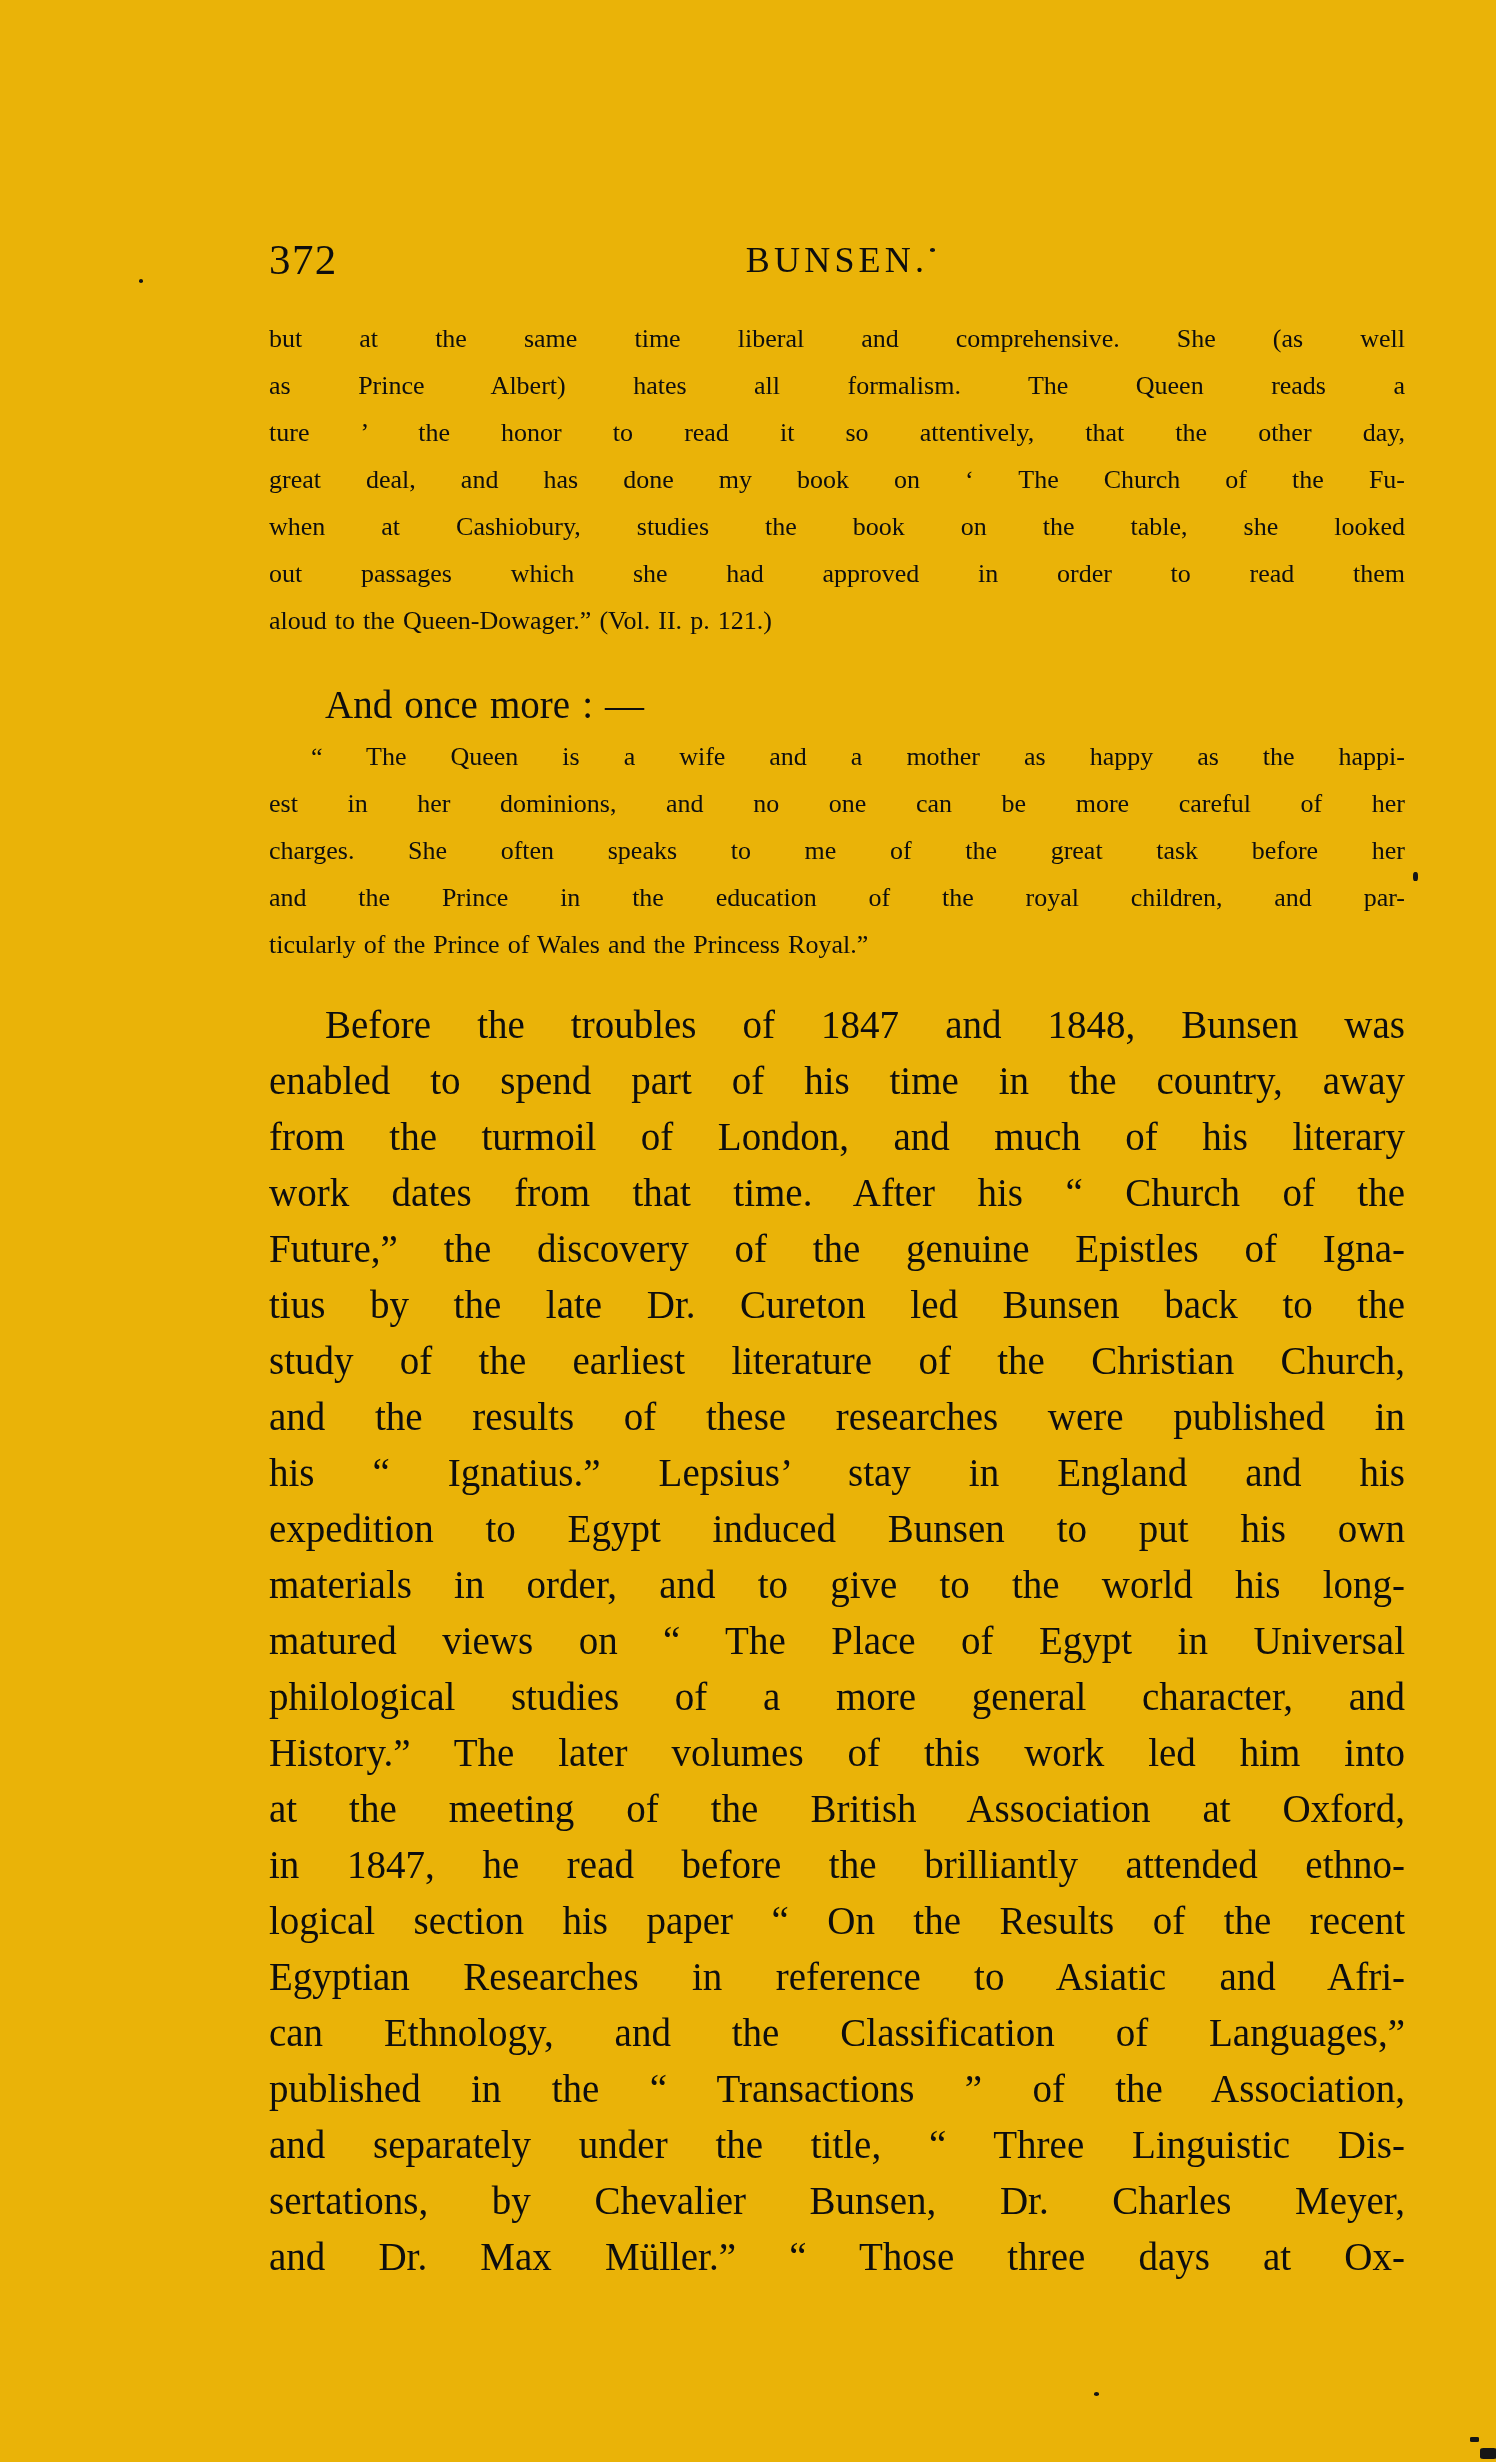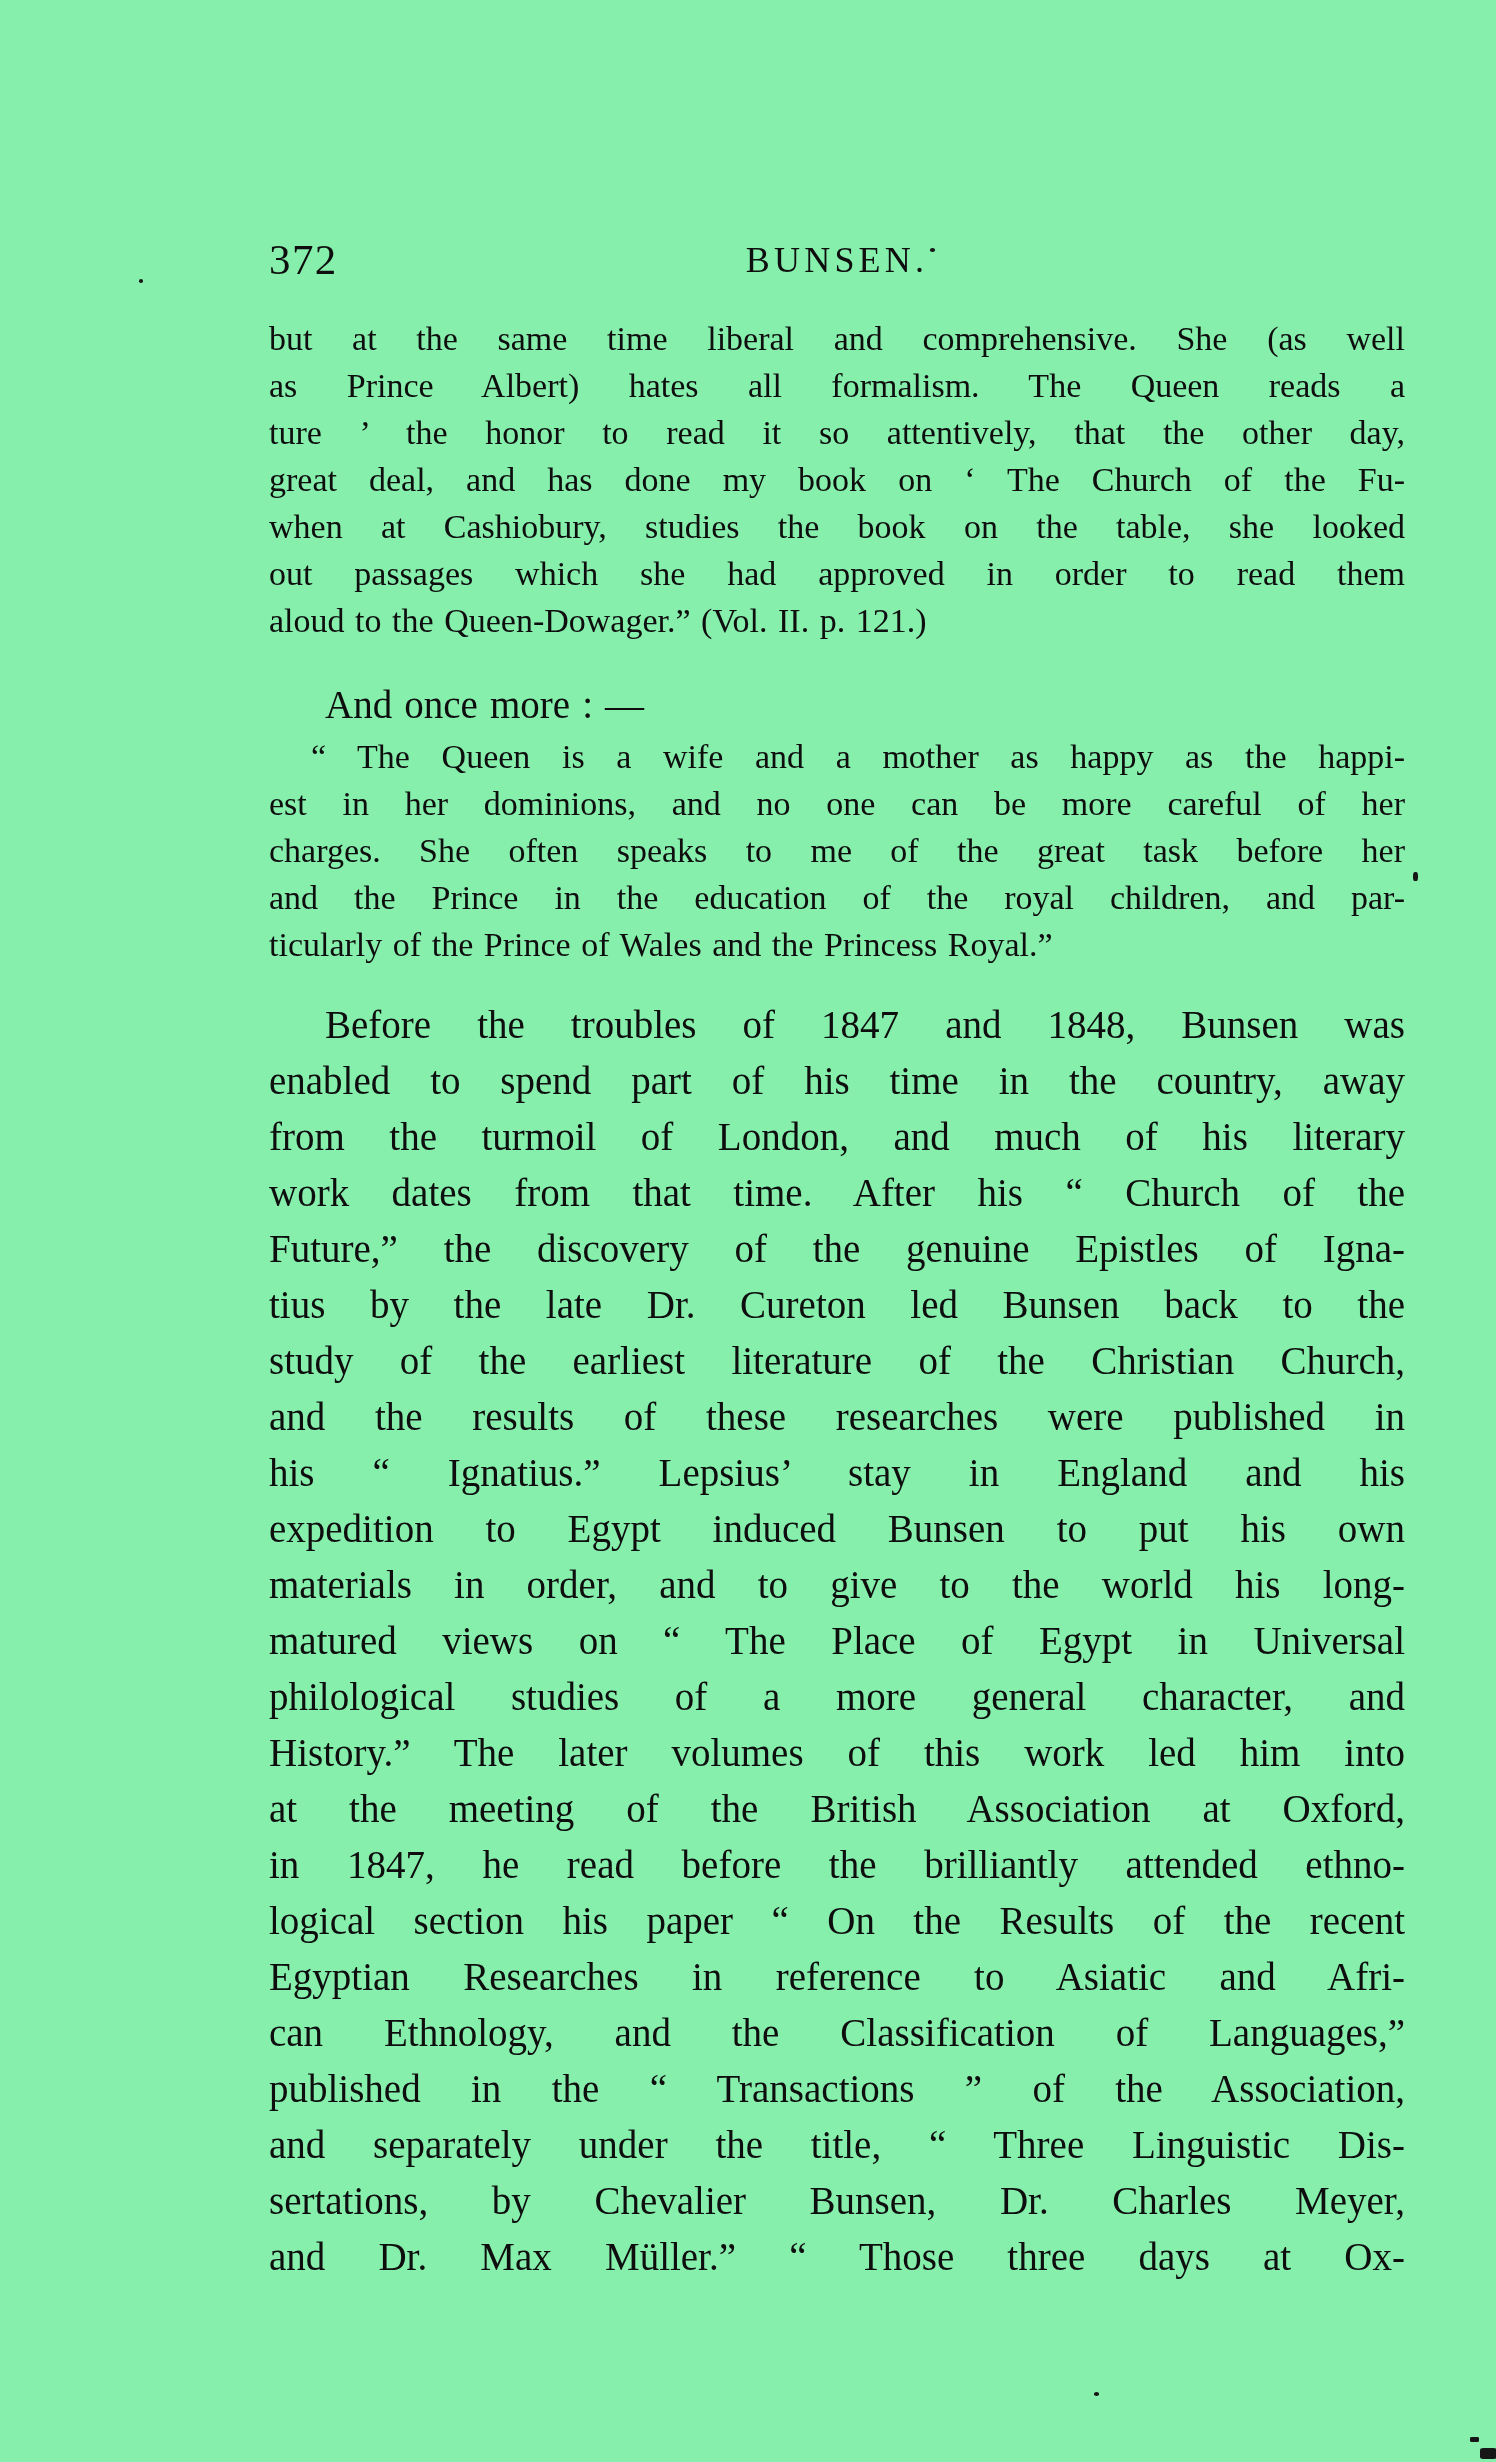--- a/index.html
+++ b/index.html
@@ -4,21 +4,21 @@
 <style>
   html, body {
     margin: 0;
     padding: 0;
     background: #ffffff;
   }
   .page {
     position: relative;
     width: 1496px;
     height: 2462px;
-    background: #86efac;
+    background: #eab308;
     color: #0e0e0e;
     font-family: "Liberation Serif", "DejaVu Serif", serif;
     overflow: hidden;
   }
   .header {
     position: absolute;
     left: 269px;
     top: 235px;
     width: 1136px;
     height: 56px;
@@ -37,21 +37,21 @@
     letter-spacing: 4.2px;
     padding-top: 4.2px;
   }
   .text-block {
     position: absolute;
     left: 269px;
     top: 315px;
     width: 1136px;
   }
   .para { margin: 0; }
-  .para.extract  { font-size: 34px; line-height: 47px; }
+  .para.extract  { font-size: 26px; line-height: 47px; }
   .para.bodytext { font-size: 39px; line-height: 56px; }
   .line {
     text-align: justify;
     text-align-last: justify;
     word-spacing: 0.06em;
   }
   .line.last { text-align-last: left; }
   .extract  .line.indent { text-indent: 42px; }
   .bodytext .line.indent { text-indent: 56px; }
   .para[data-name="transition-line"] { margin-top: 33px; }

